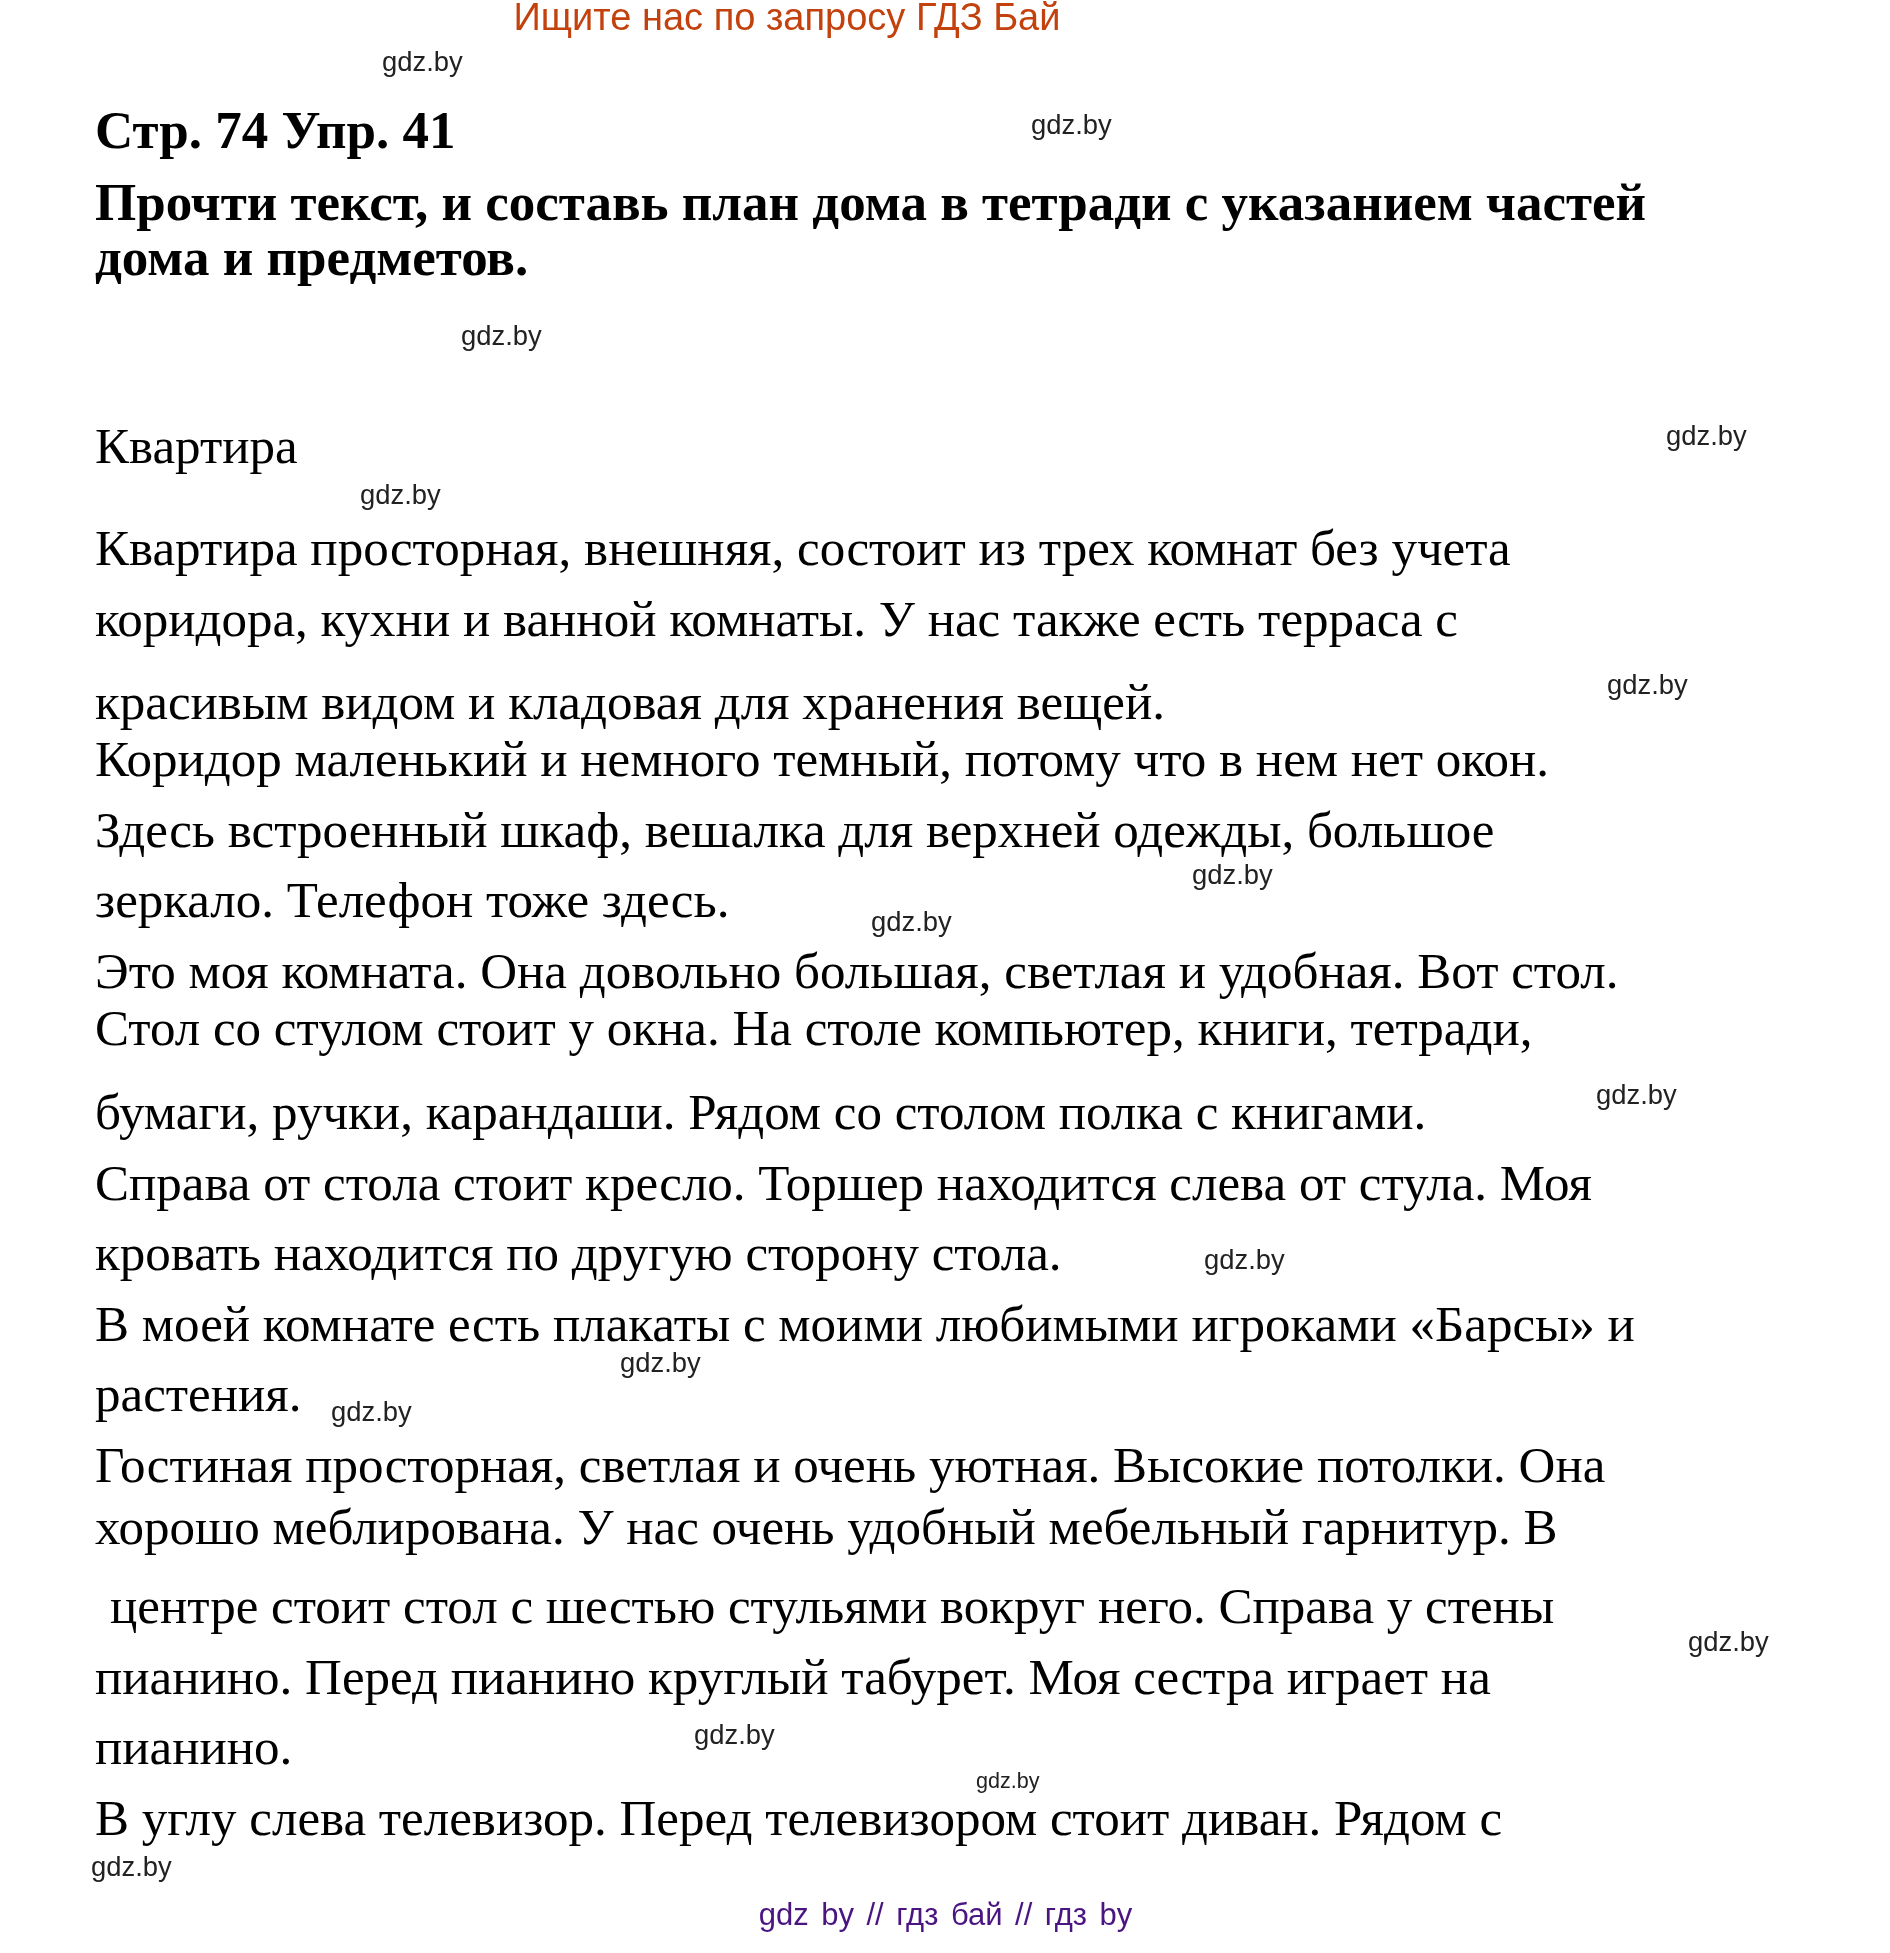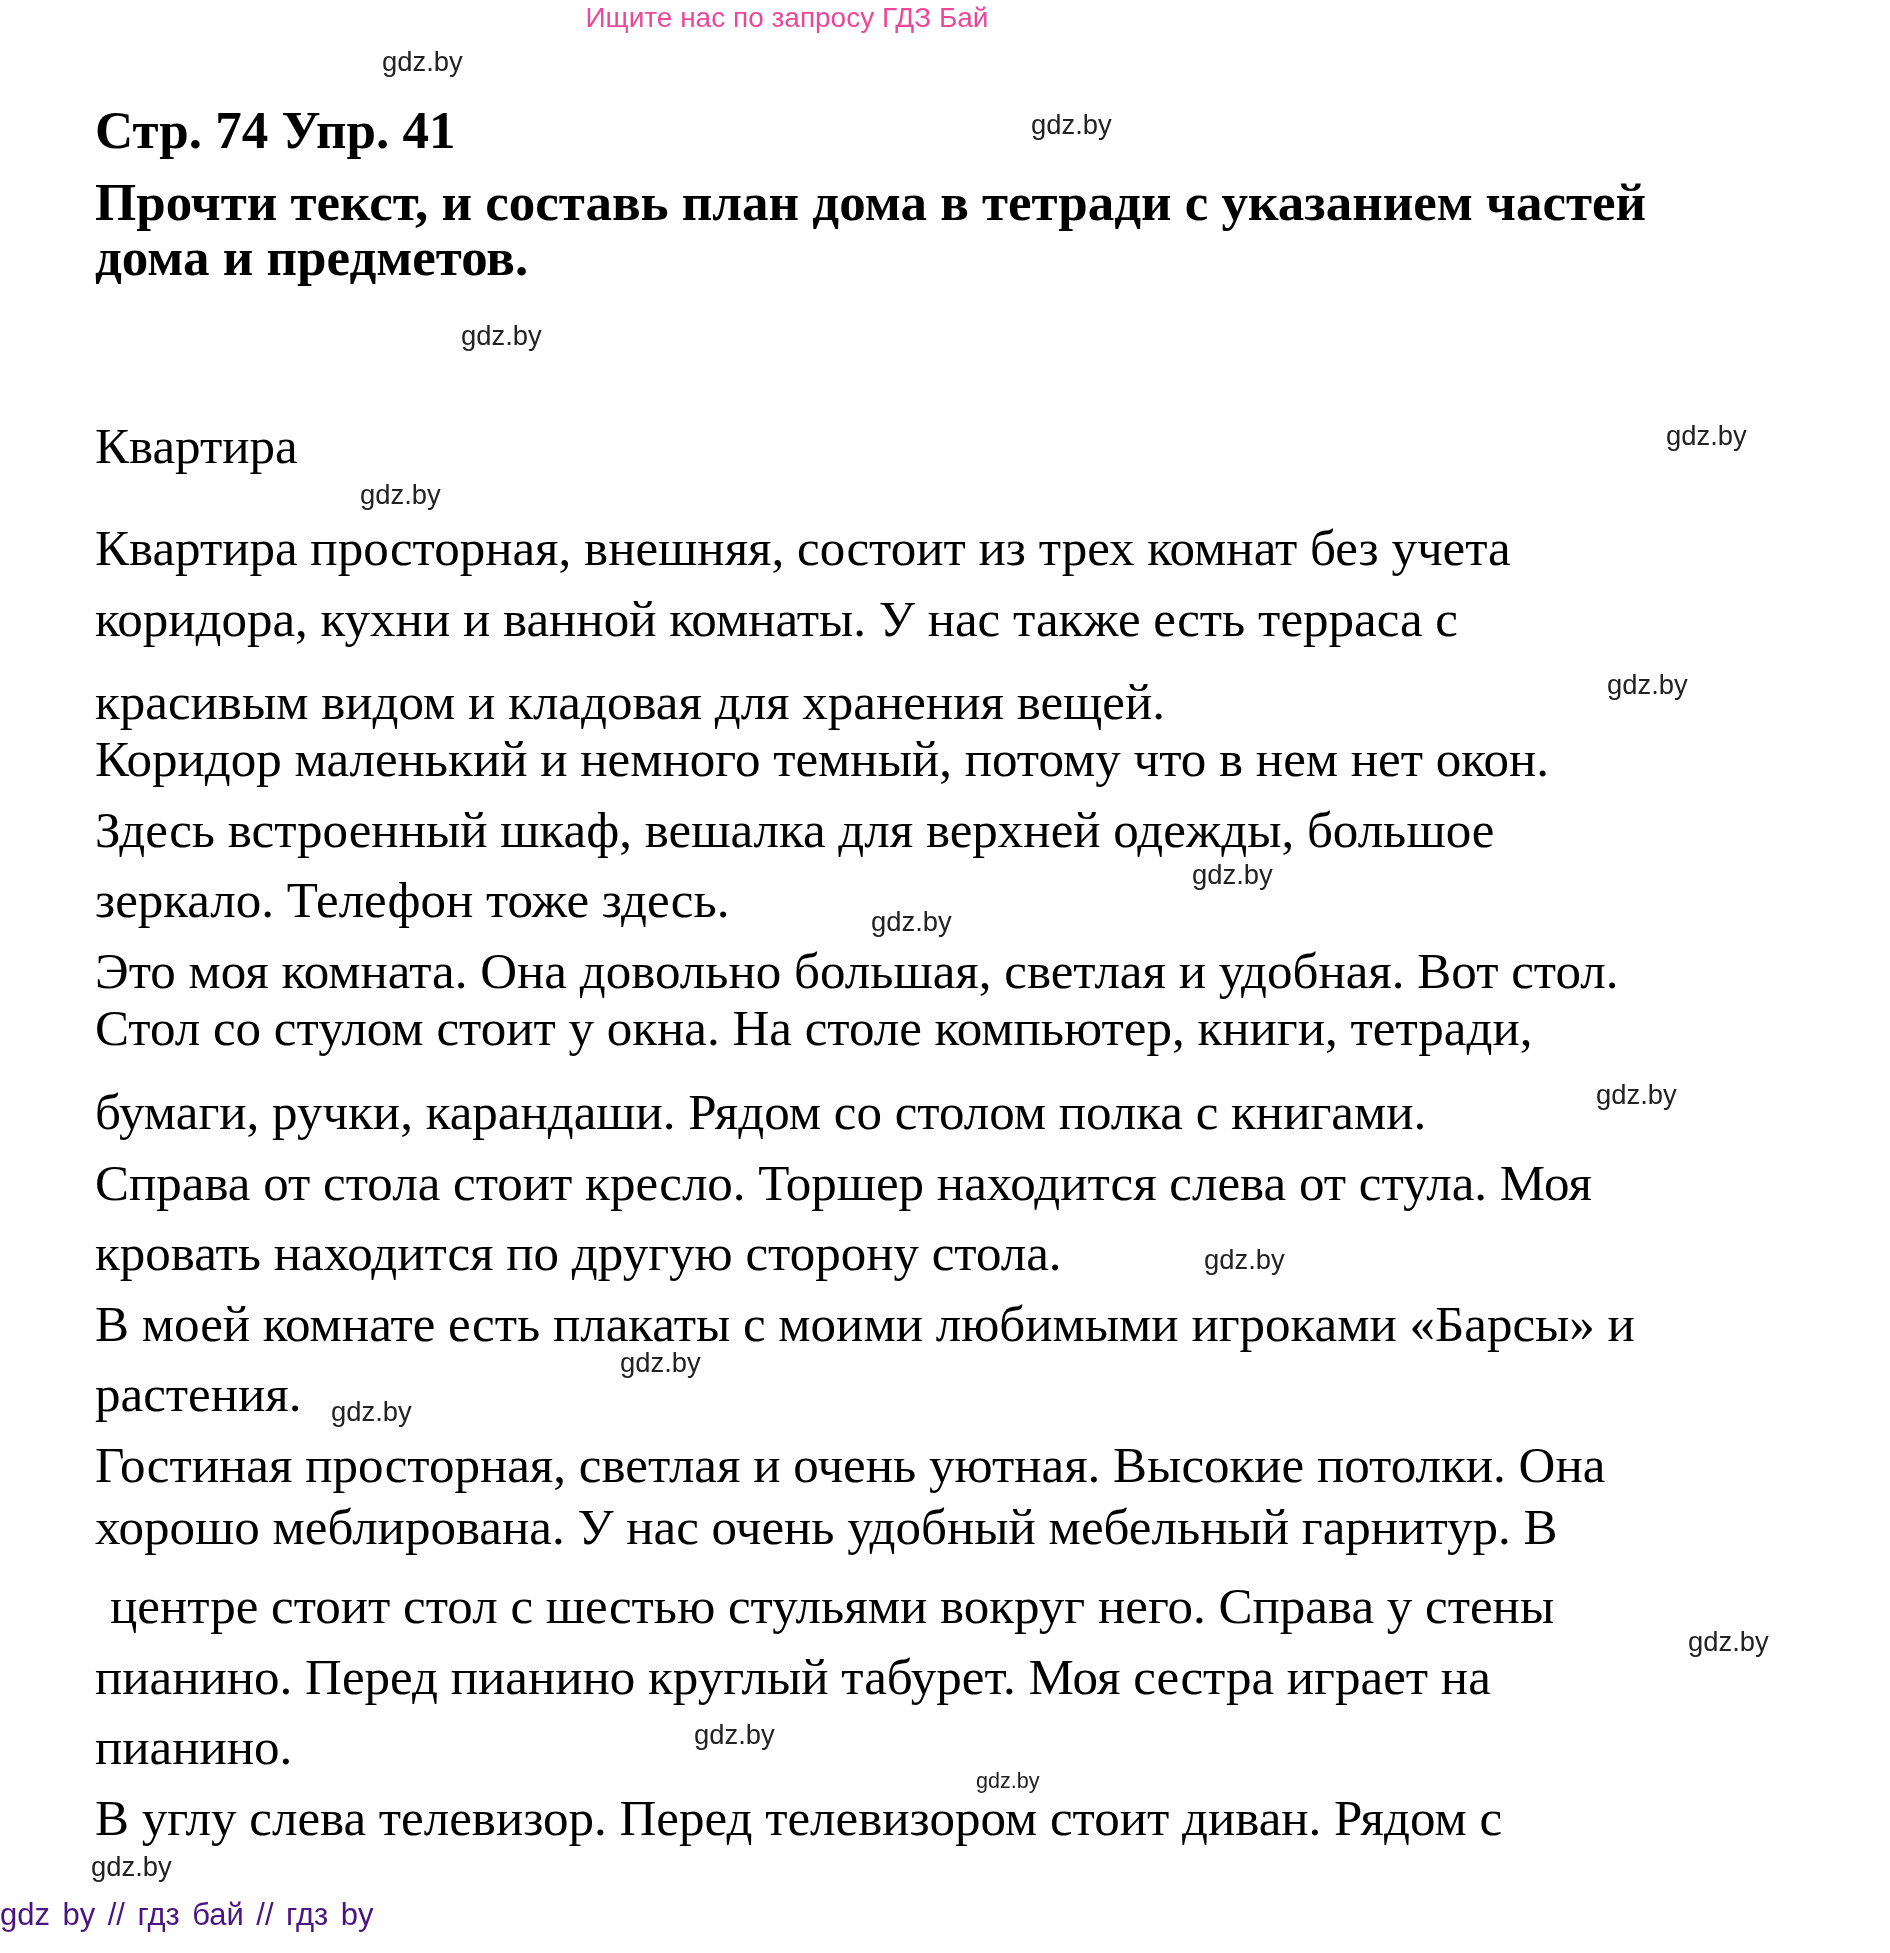--- a/index.html
+++ b/index.html
@@ -1,39 +1,39 @@
 <!DOCTYPE html>
 <html><head>
 <meta charset="utf-8">
 <style>
   html, body { margin: 0; padding: 0; background: #ffffff; }
   body { width: 1891px; height: 1953px; position: relative; overflow: hidden; }
   .header-ad {
     position: absolute; left: 0; width: 1574px; top: 0; text-align: center;
-    font-family: "Liberation Sans", sans-serif; font-size: 28px; line-height: 35px;
-    color: #ec4899;
+    font-family: "Liberation Sans", sans-serif; font-size: 38px; line-height: 35px;
+    color: #c2410c;
   }
   .title {
     position: absolute; left: 95px;
     font-family: "Liberation Serif", serif; font-weight: bold; color: #000;
     font-size: 53px; line-height: 59px; white-space: nowrap;
   }
   .line {
     position: absolute; left: 95px;
     font-family: "Liberation Serif", serif; color: #000;
     font-size: 51px; line-height: 59px; white-space: nowrap;
   }
   .wm {
     position: absolute;
     font-family: "Liberation Sans", sans-serif; color: #222;
     font-size: 27.4px; line-height: 29px; white-space: nowrap;
   }
   .wm.small { font-size: 21.6px; line-height: 23.5px; }
   .footer {
-    position: absolute; left: 0; width: 1891px; top: 1897px; text-align: left;
+    position: absolute; left: 0; width: 1891px; top: 1897px; text-align: center;
     font-family: "Liberation Sans", sans-serif; font-size: 31px; line-height: 35px;
     color: #4a1580; word-spacing: 3.9px;
   }
 </style>
 </head>
 <body>
 
 <div class="header-ad" style="top:0px;">Ищите нас по запросу ГДЗ Бай</div>
 
 <div class="wm" style="left:382px; top:47px;">gdz.by</div>

